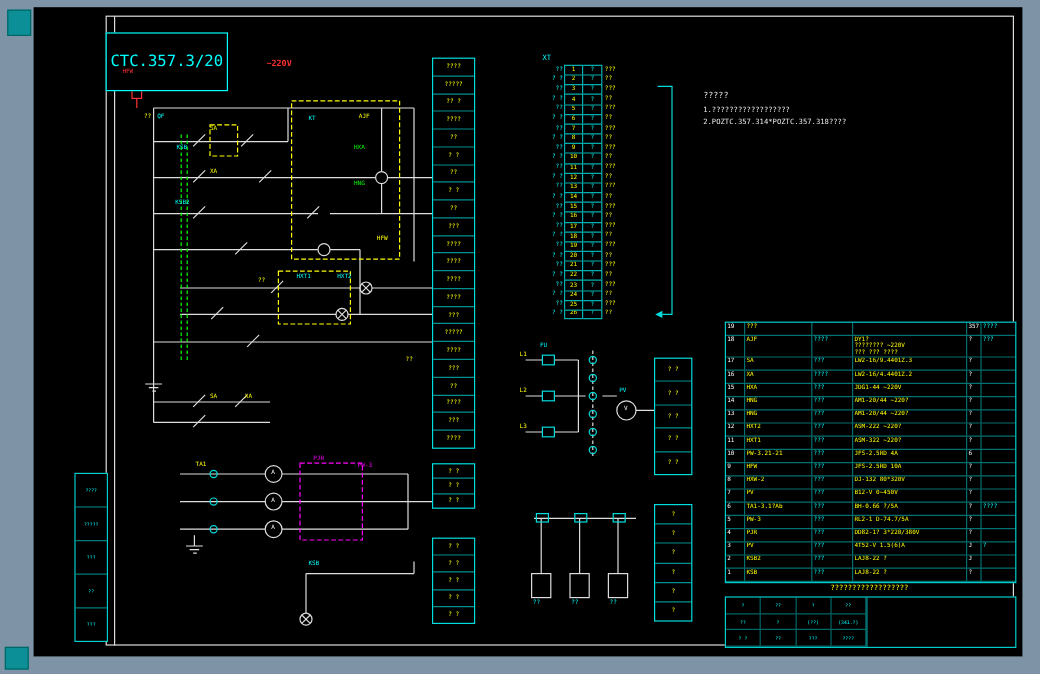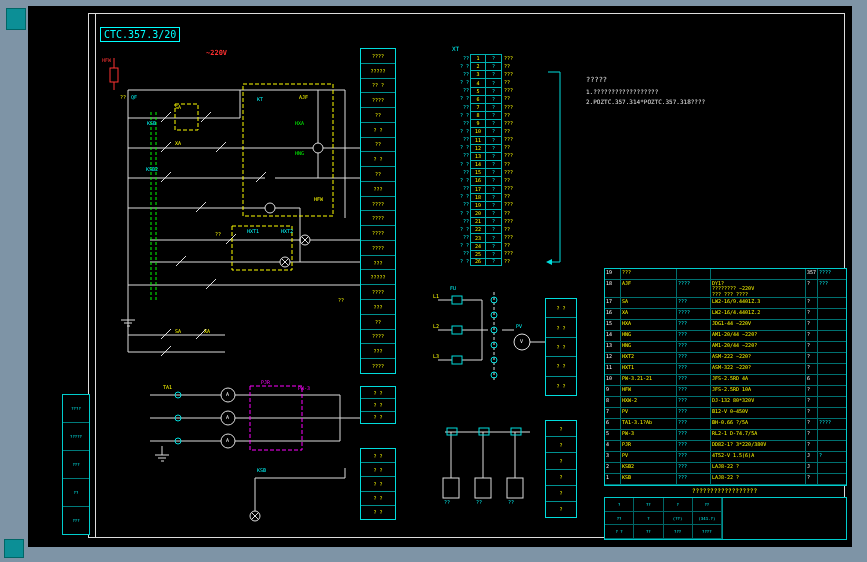--- a/index.html
+++ b/index.html
@@ -2,23 +2,23 @@
 <html><head>
 <meta charset="utf-8">
 <style>
   html,body{margin:0;padding:0;background:#555;}
   .stage{position:relative;width:867px;height:562px;background:#7e94a6;overflow:hidden;
          font-family:"DejaVu Sans Mono",monospace;}
   .canvas{position:absolute;left:28px;top:6px;width:824px;height:541px;background:#000;}
   .corner{position:absolute;background:#0c8f96;border:1px solid #066;}
   svg.lines{position:absolute;left:0;top:0;pointer-events:none;}
   .lbl{position:absolute;font-size:5px;line-height:1;white-space:nowrap;}
-  .tag{position:absolute;left:100px;top:27px;border:1px solid #0ff;color:#0ff;
-       font-size:10px;padding:1px 3px;background:#000;}
-  .v220{position:absolute;left:206px;top:49px;color:#ff3030;font-size:7px;font-weight:bold;}
+  .tag{position:absolute;left:88px;top:27px;border:1px solid #0ff;color:#0ff;
+       font-size:13px;padding:16px 3px;background:#000;}
+  .v220{position:absolute;left:222px;top:49px;color:#ff3030;font-size:7px;font-weight:bold;}
   
   .strip{position:absolute;border:1px solid #0dd;display:flex;flex-direction:column;background:#000;}
   .strip .cell{flex:1;border-bottom:1px solid rgba(0,221,221,.65);color:#ff0;font-size:5px;
                display:flex;align-items:center;justify-content:center;overflow:hidden;}
   .strip .cell:last-child{border-bottom:none;}
   
   .xt{position:absolute;left:450px;top:54px;width:96px;height:212px;display:flex;flex-direction:column;}
   .xt-row{flex:1;display:grid;grid-template-columns:20px 16px 16px 1fr;font-size:5px;line-height:1;}
   .xt-row span{display:flex;align-items:center;overflow:hidden;}
   .xt-l{color:#0ff;justify-content:flex-end;padding-right:1px;}

